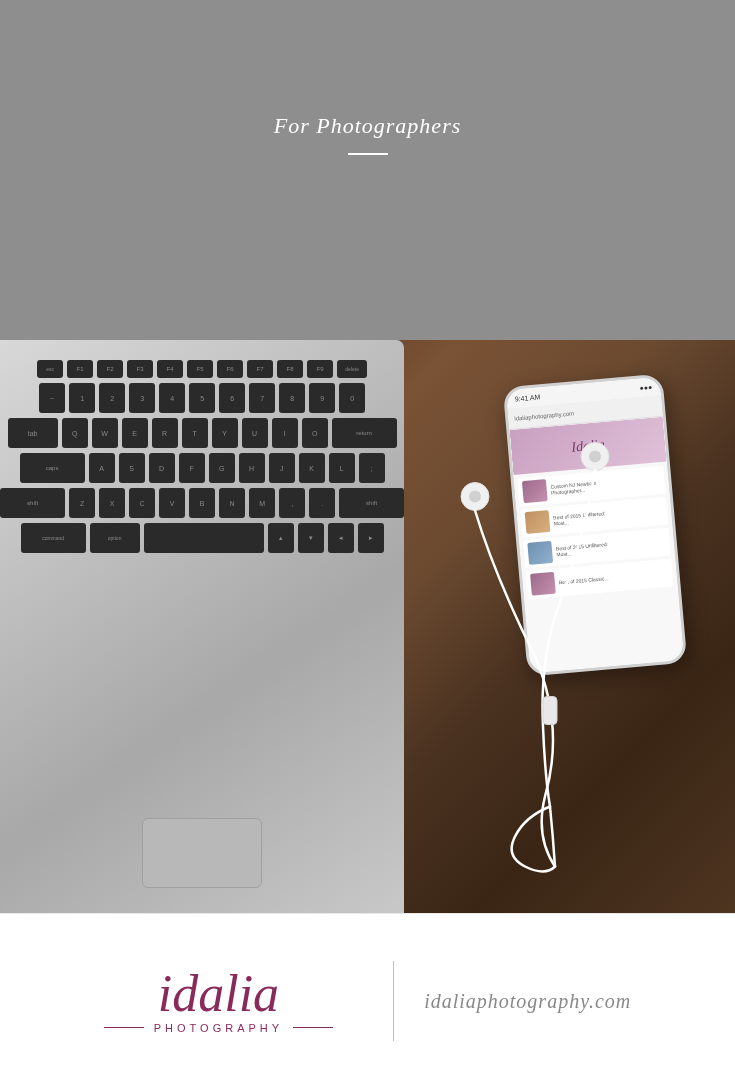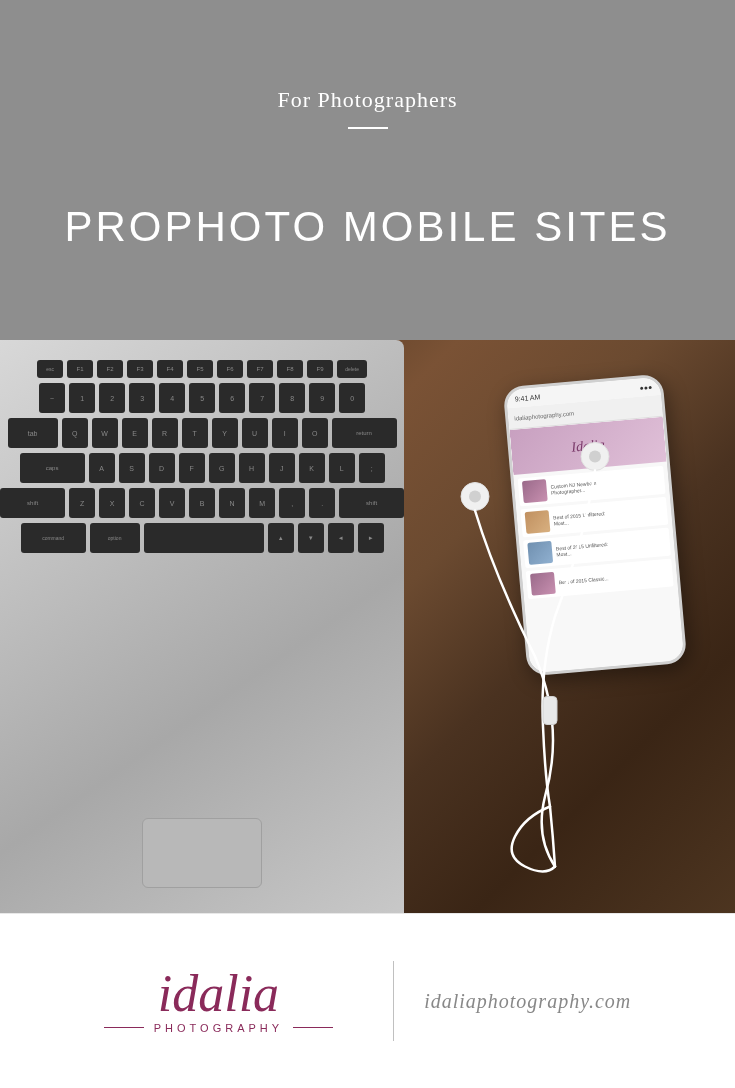--- a/index.html
+++ b/index.html
@@ -34,20 +34,21 @@
       align-items: center;
       justify-content: center;
       padding: 30px 40px;
       position: relative;
     }
 
     .for-photographers {
       color: #fff;
       font-family: Georgia, serif;
       font-size: 22px;
+      font-style: italic;
       letter-spacing: 1px;
       font-weight: normal;
       margin-bottom: 14px;
     }
 
     .divider-line {
       width: 40px;
       height: 2px;
       background-color: #fff;
       margin-bottom: 20px;
@@ -341,21 +342,20 @@
 </head>
 <body>
 
 <div class="card">
 
   <div class="header-section">
     <span class="for-photographers">For Photographers</span>
     <div class="divider-line"></div>
     <div class="main-title">
       <br>
-      <span>PROPHOTO MOBILE SITES</span>
     </div>
   </div>
 
   <div class="photo-section">
     <div class="photo-bg">
 
       <div class="laptop-area">
         <div class="keyboard-grid">
 
           <div class="key-row">

